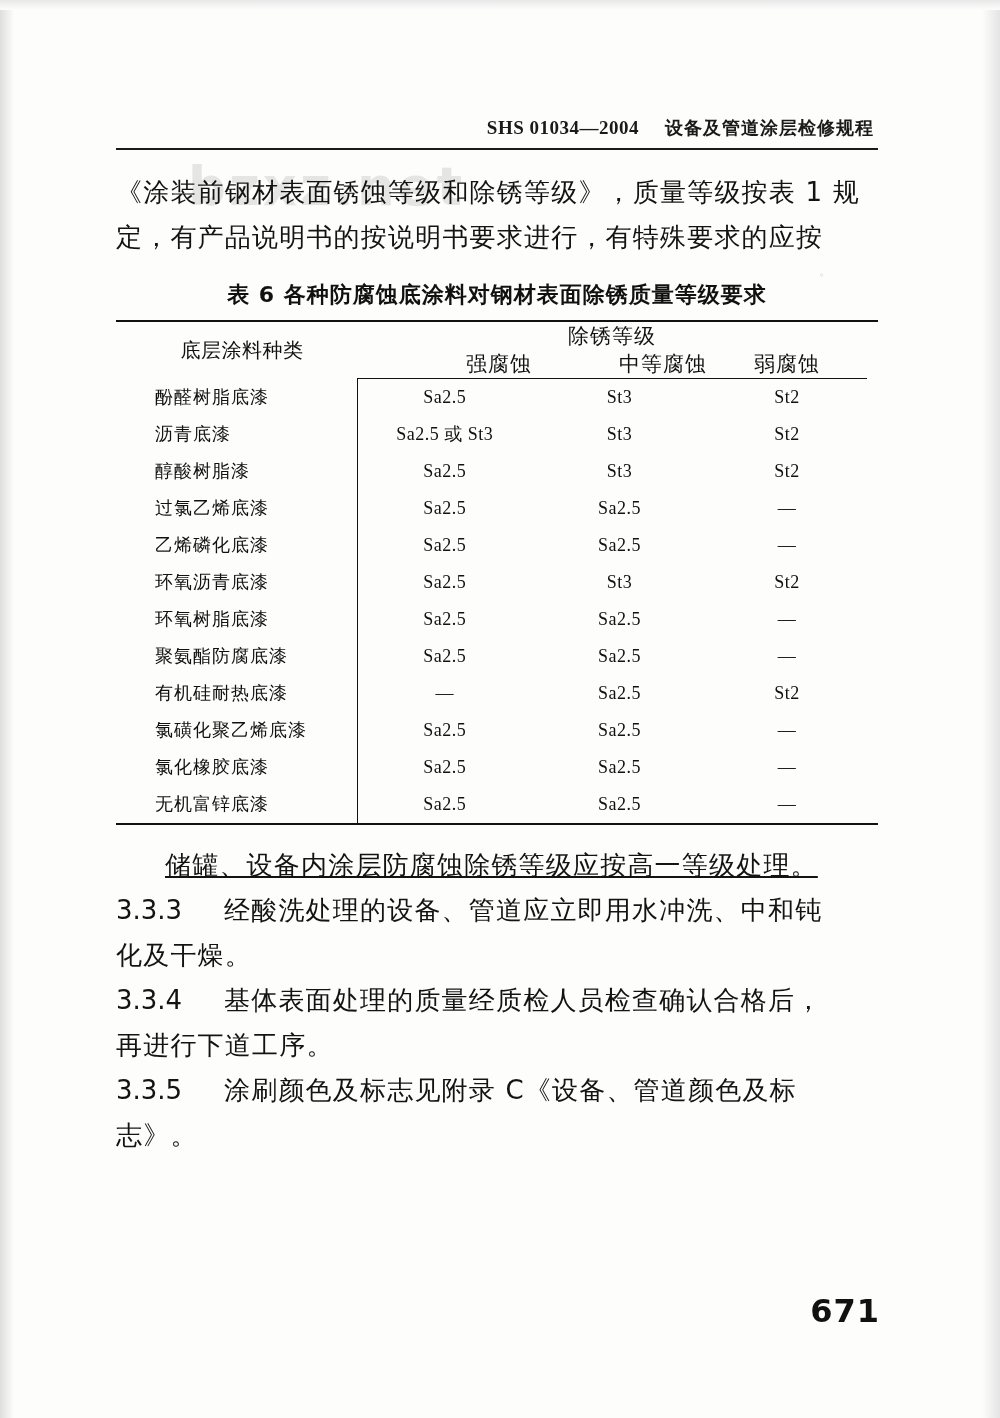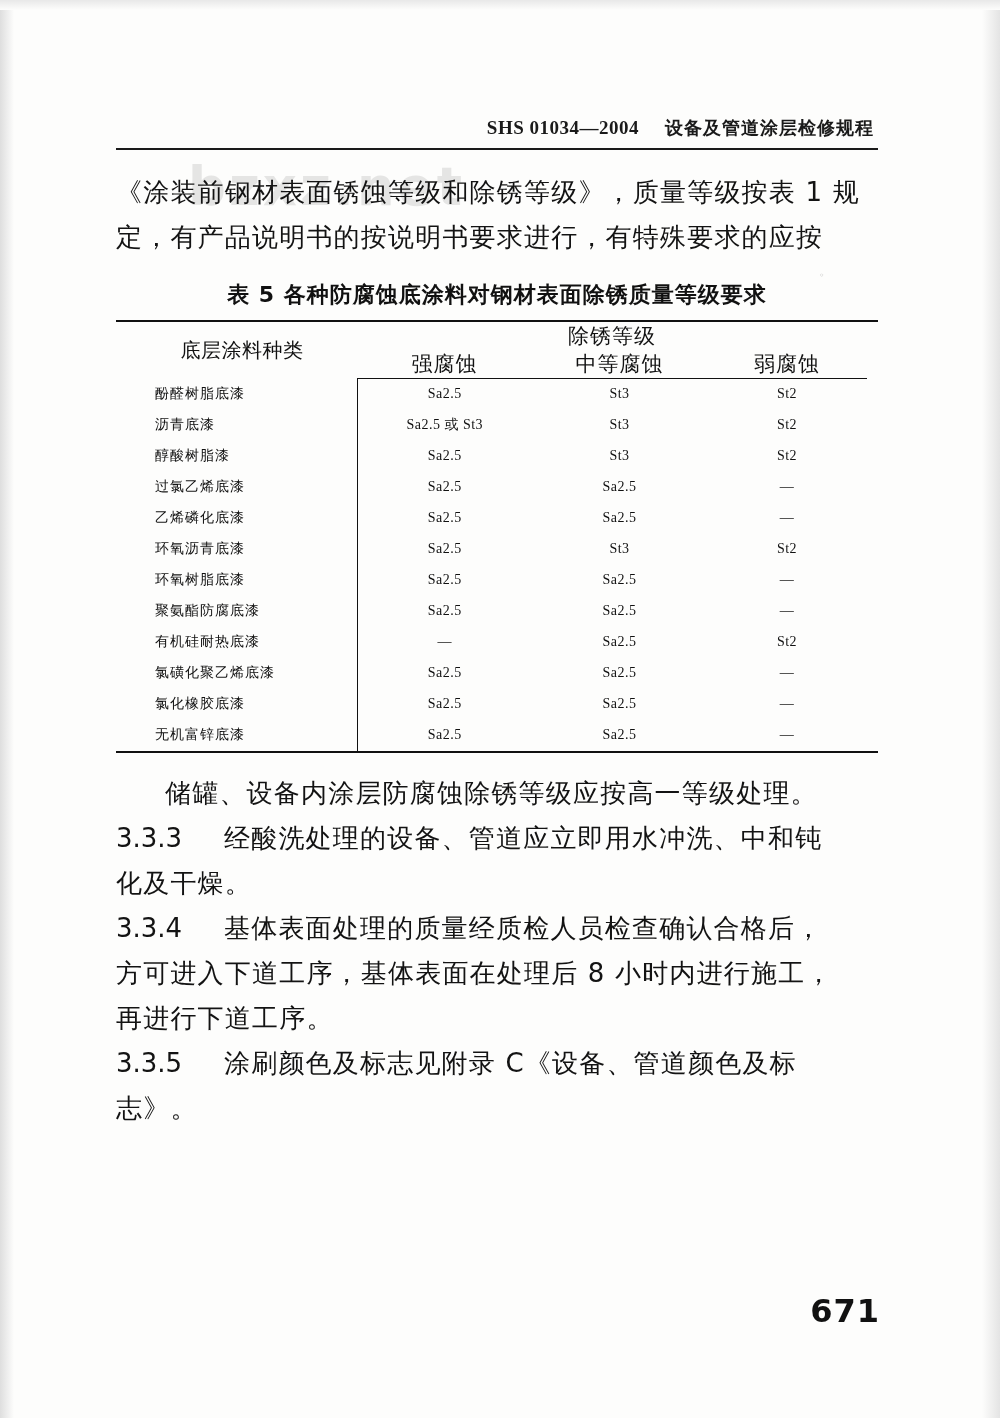--- a/index.html
+++ b/index.html
@@ -70,20 +70,21 @@
     margin: 0 0 4px 0;
     font-family: "DejaVu Sans", sans-serif;
     font-size: 26px;
     line-height: 41px;
     letter-spacing: 1.2px;
     text-align: justify;
     color: #131313;
   }
   p.body-text.indent {
     text-indent: 49px;
+    text-decoration: underline;
   }
   .clause {
     display: inline-block;
     min-width: 108px;
     font-family: "DejaVu Sans", sans-serif;
     letter-spacing: 0;
   }
   
   .table-caption {
     text-align: center;
@@ -121,23 +122,24 @@
   }
   td.col-kind {
     border-right: 1.2px solid #111;
     text-align: center;
     font-size: 20px;
     letter-spacing: 0.5px;
     vertical-align: middle;
   }
   td.sub-div {
     border-right: 1.2px solid #111;
+    text-align: right;
   }
   tbody.data td {
-    font-size: 14px;
+    font-size: 18px;
     padding: 6.5px 0;
     text-align: center;
     letter-spacing: 0.5px;
   }
   tbody.data td.name {
     text-align: left;
     padding-left: 28px;
     border-right: 1.2px solid #111;
     letter-spacing: 1px;
   }
@@ -193,21 +195,21 @@
   <div class="content">
 
     <div class="header-line">
       <span class="header-code">SHS 01034—2004</span><span class="header-title">设备及管道涂层检修规程</span>
     </div>
     <div class="header-rule"></div>
 
     <p class="body-text">《涂装前钢材表面锈蚀等级和除锈等级》，质量等级按表 1 规</p>
     <p class="body-text">定，有产品说明书的按说明书要求进行，有特殊要求的应按</p>
 
-    <div class="table-caption">表 5    各种防腐蚀底涂料对钢材表面除锈质量等级要求</div>
+    <div class="table-caption">表 6    各种防腐蚀底涂料对钢材表面除锈质量等级要求</div>
 
     <div class="tbl-wrap">
       <table class="spec">
         <colgroup>
           <col style="width:230px">
           <col style="width:175px">
           <col style="width:175px">
           <col style="width:160px">
         </colgroup>
         <thead>
@@ -297,21 +299,20 @@
         </tbody>
       </table>
     </div>
 
     <p class="body-text indent" style="margin-top:20px;">储罐、设备内涂层防腐蚀除锈等级应按高一等级处理。</p>
 
     <p class="body-text"><span class="clause">3.3.3</span><span>经酸洗处理的设备、管道应立即用水冲洗、中和钝</span></p>
     <p class="body-text">化及干燥。</p>
 
     <p class="body-text"><span class="clause">3.3.4</span><span>基体表面处理的质量经质检人员检查确认合格后，</span></p>
-    <p class="body-text">方可进入下道工序，基体表面在处理后 8 小时内进行施工，</p>
     <p class="body-text">再进行下道工序。</p>
 
     <p class="body-text"><span class="clause">3.3.5</span><span>涂刷颜色及标志见附录 C《设备、管道颜色及标</span></p>
     <p class="body-text">志》。</p>
 
   </div>
 
   <div class="page-number">671</div>
 </div>
 

